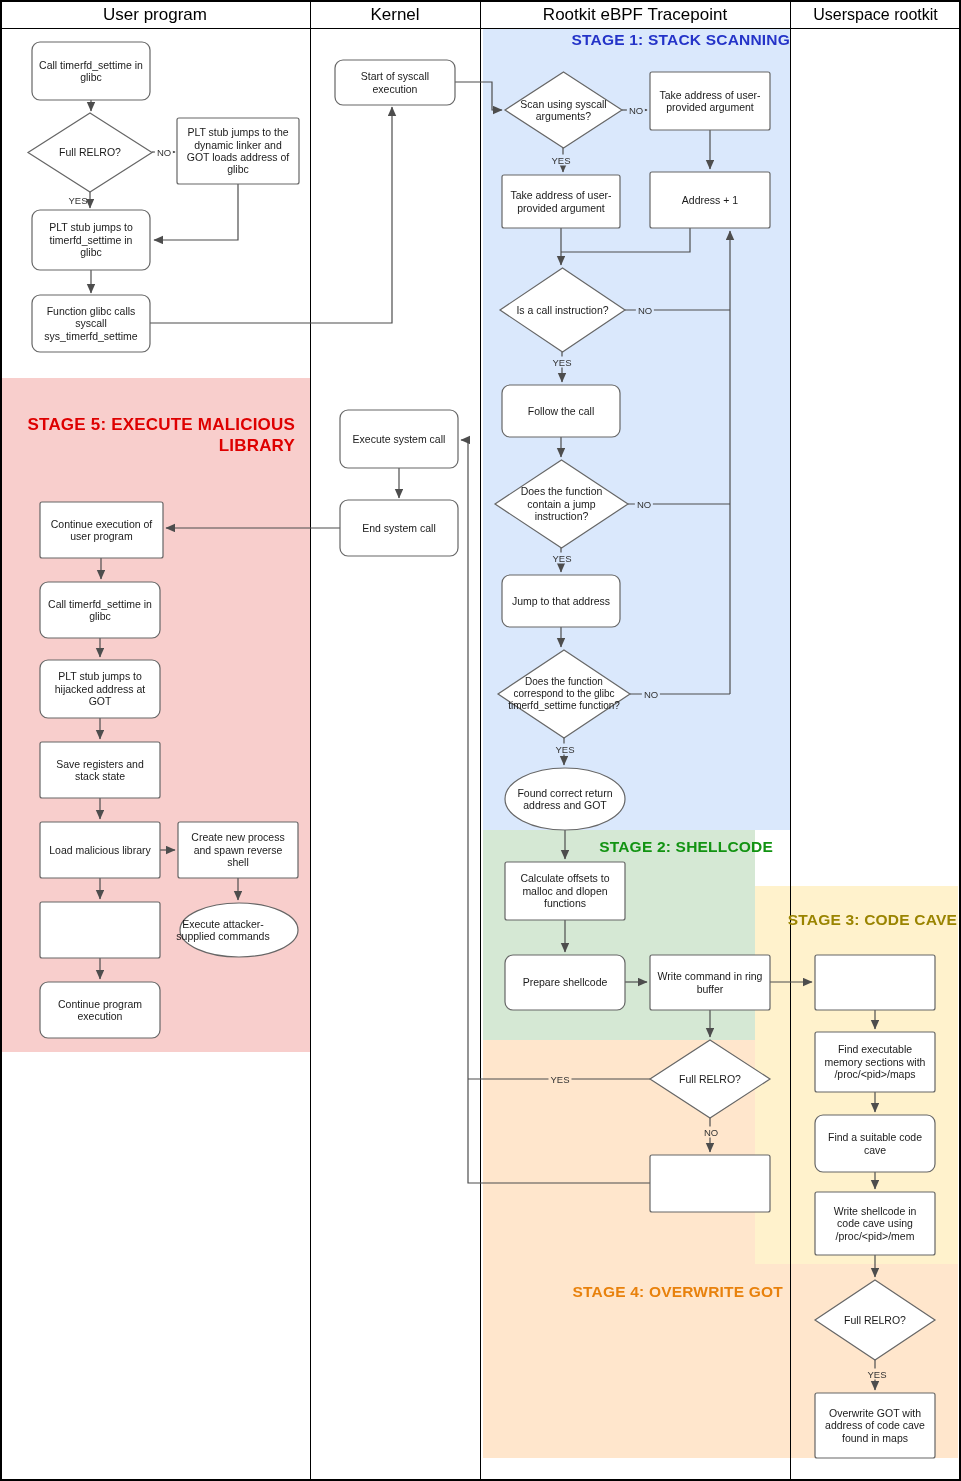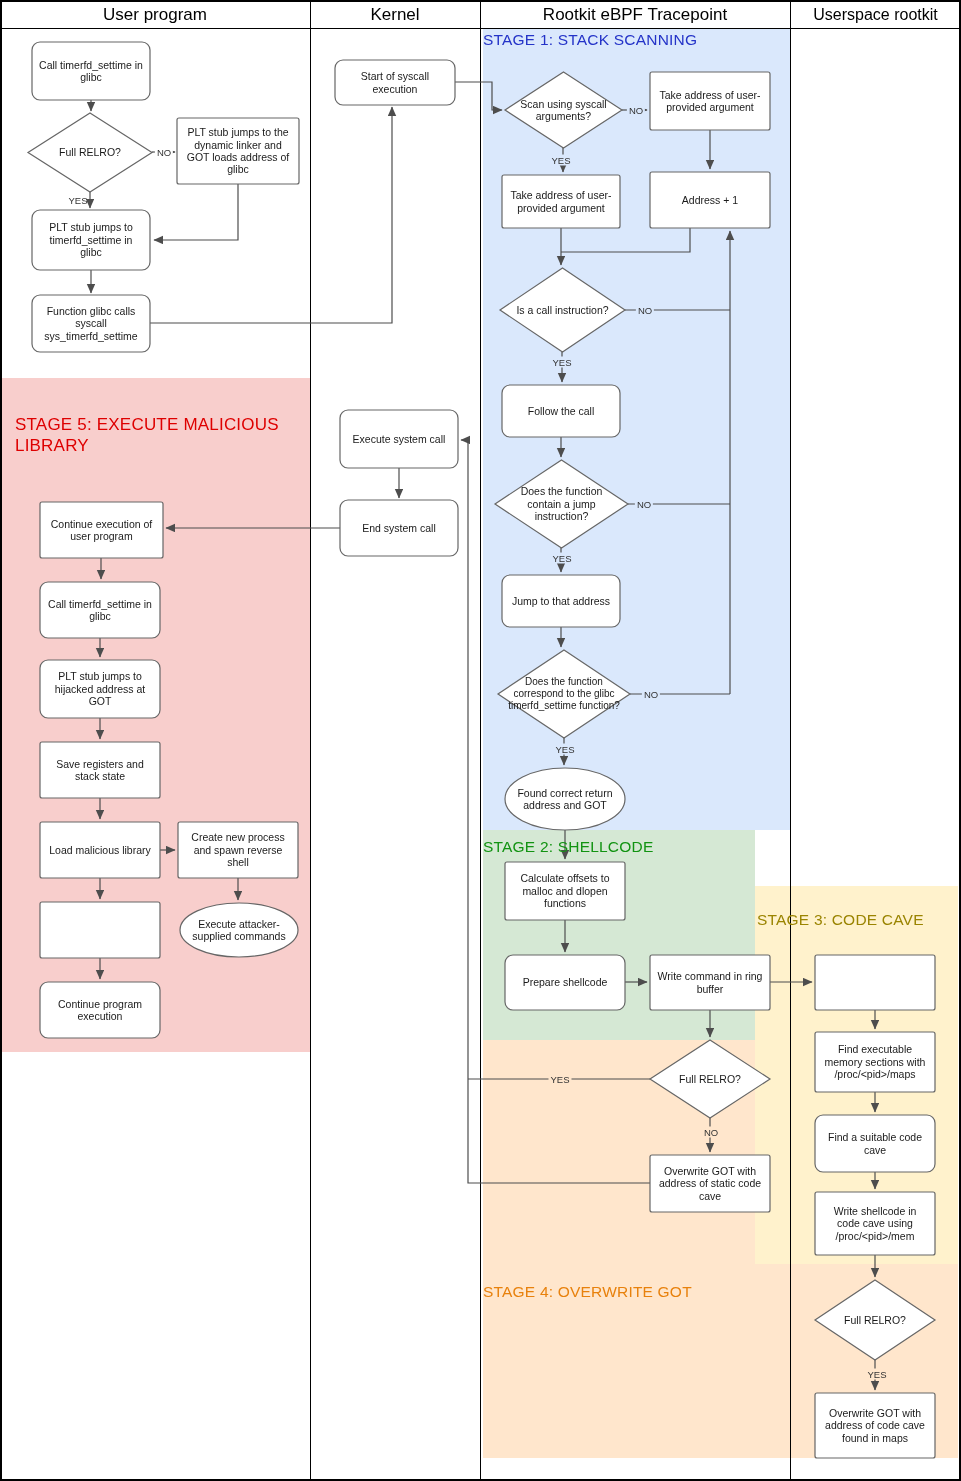--- a/index.html
+++ b/index.html
@@ -13,21 +13,21 @@
   .f4{fill:var(--stage4_fill,#ffe6cc)}
   .f5{fill:var(--stage5_fill,#f8cecc)}
   .shp{fill:#ffffff;stroke:var(--node_border,#666666);stroke-width:1.2}
   .edg{fill:none;stroke:var(--edge,#4d4d4d);stroke-width:1.2}
   .lane-line{stroke:#000;stroke-width:1;fill:none}
   .frame{stroke:#000;stroke-width:2;fill:none}
   .nl{position:absolute;display:flex;align-items:center;justify-content:center;
       text-align:center;font-size:10.5px;line-height:1.18;color:#1a1a1a;padding:2px 6px}
   .hd{position:absolute;display:flex;align-items:center;justify-content:center;
       font-weight:normal;font-size:17px;color:#000}
-  .st{position:absolute;text-align:left;font-weight:normal;font-size:15.5px;letter-spacing:.2px}
+  .st{position:absolute;text-align:right;font-weight:bold;font-size:15.5px;letter-spacing:.2px}
   .st1{color:var(--stage1_title,#2433C8)}
   .st2{color:var(--stage2_title,#129312)}
   .st3{color:var(--stage3_title,#9A8400)}
   .st4{color:var(--stage4_title,#E8810C)}
   .st5{color:var(--stage5_title,#DE0000);font-size:17px;line-height:1.25}
   .lb{position:absolute;transform:translate(-50%,-50%);font-size:9.5px;color:#333;
       padding:0 2px;white-space:nowrap}
   .lb-blue{background:var(--stage1_fill,#dae8fc)}
   .lb-orange{background:var(--stage4_fill,#ffe6cc)}
   .lb-white{background:#fff}
@@ -191,31 +191,30 @@
 
   <div class="nl" style="left:505px;top:862px;width:120px;height:58px">Calculate offsets to malloc and dlopen functions</div>
   <div class="nl" style="left:505px;top:955px;width:120px;height:55px">Prepare shellcode</div>
   <div class="nl" style="left:650px;top:955px;width:120px;height:55px">Write command in ring buffer</div>
 
   <div class="nl" style="left:815px;top:1032px;width:120px;height:60px">Find executable memory sections with /proc/&lt;pid&gt;/maps</div>
   <div class="nl" style="left:815px;top:1115px;width:120px;height:57px">Find a suitable code cave</div>
   <div class="nl" style="left:815px;top:1192px;width:120px;height:63px">Write shellcode in code cave using /proc/&lt;pid&gt;/mem</div>
 
   <div class="nl" style="left:650px;top:1040px;width:120px;height:78px">Full RELRO?</div>
-  <div class="nl" style="left:650px;top:1155px;width:120px;height:57px">Overwrite GOT with address of static code cave</div>
   <div class="nl" style="left:815px;top:1280px;width:120px;height:80px">Full RELRO?</div>
   <div class="nl" style="left:815px;top:1393px;width:120px;height:65px">Overwrite GOT with address of code cave found in maps</div>
 
   <div class="nl" style="left:40px;top:502px;width:123px;height:56px">Continue execution of user program</div>
   <div class="nl" style="left:40px;top:582px;width:120px;height:56px">Call timerfd_settime in glibc</div>
   <div class="nl" style="left:40px;top:660px;width:120px;height:58px">PLT stub jumps to hijacked address at GOT</div>
   <div class="nl" style="left:40px;top:742px;width:120px;height:56px">Save registers and stack state</div>
   <div class="nl" style="left:178px;top:822px;width:120px;height:56px">Create new process and spawn reverse shell</div>
   <div class="nl" style="left:40px;top:822px;width:120px;height:56px">Load malicious library</div>
-  <div class="nl" style="left:180px;top:903px;width:118px;height:54px">Execute attacker-supplied commands</div>
+  <div class="nl" style="left:164px;top:903px;width:118px;height:54px">Execute attacker-supplied commands</div>
   <div class="nl" style="left:40px;top:982px;width:120px;height:56px">Continue program execution</div>
 
   <div class="lb lb-white" style="left:164px;top:152px">NO</div>
   <div class="lb" style="left:78px;top:200px">YES</div>
   <div class="lb lb-blue" style="left:636px;top:110px">NO</div>
   <div class="lb lb-blue" style="left:561px;top:160px">YES</div>
   <div class="lb lb-blue" style="left:645px;top:310px">NO</div>
   <div class="lb lb-blue" style="left:562px;top:362px">YES</div>
   <div class="lb lb-blue" style="left:644px;top:504px">NO</div>
   <div class="lb lb-blue" style="left:562px;top:558px">YES</div>

